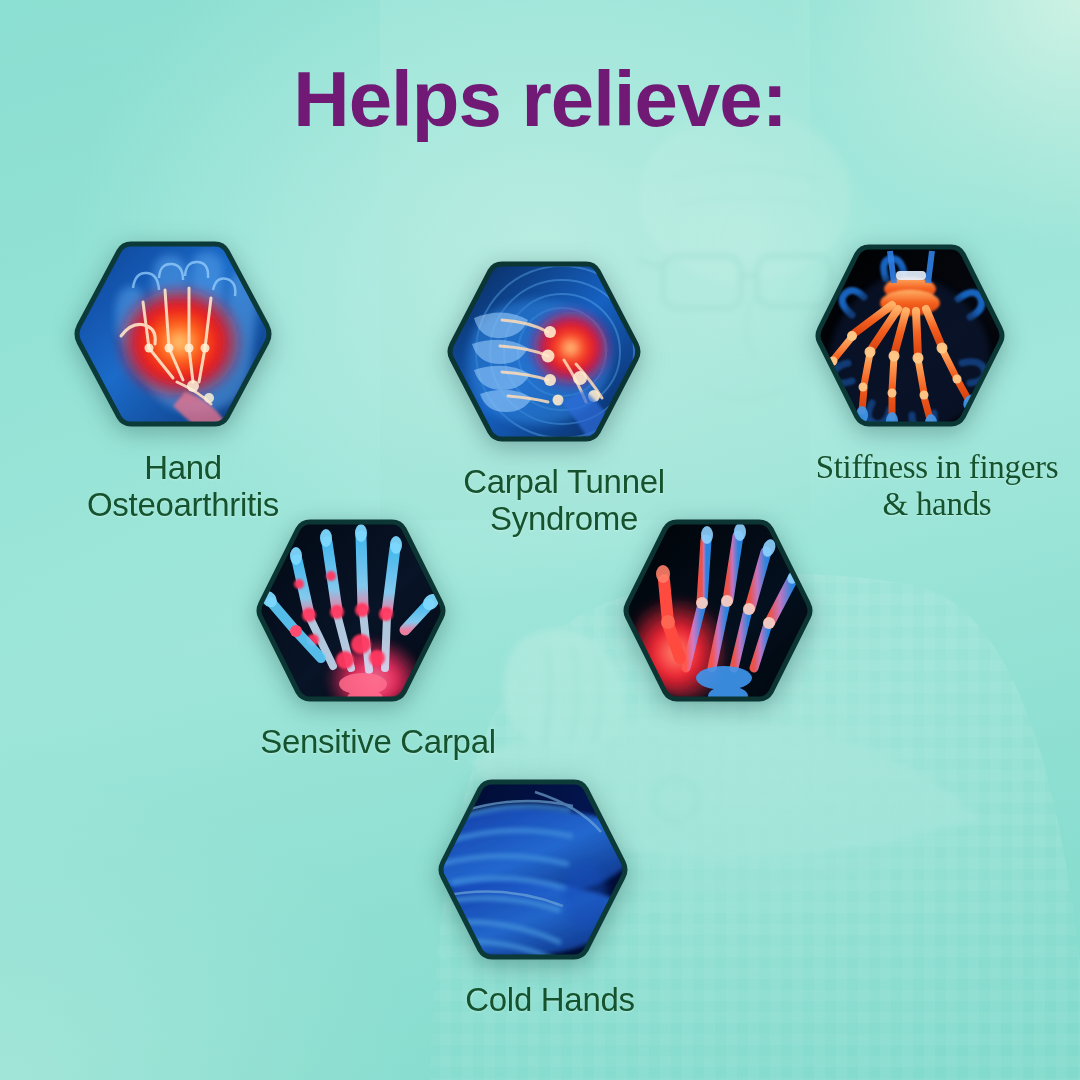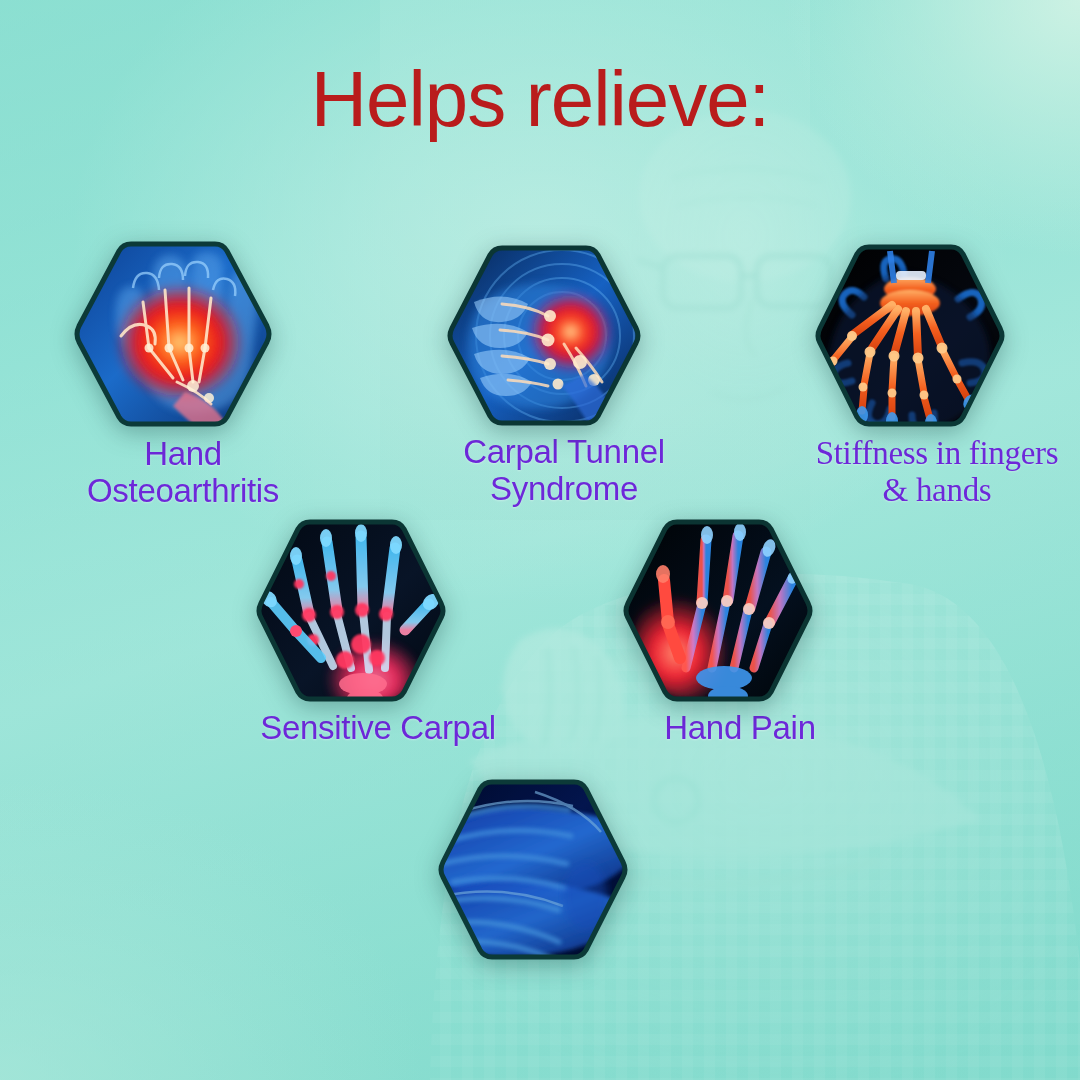--- a/index.html
+++ b/index.html
@@ -32,40 +32,41 @@
   .bg-corner-bl{
     position:absolute;bottom:0;left:0;width:420px;height:300px;
     background:radial-gradient(ellipse at 0% 100%, rgba(176,233,220,.6) 0%, rgba(176,233,220,0) 72%);
   }
 
   
   .title{
     position:absolute;left:0;right:0;top:60px;
     text-align:center;
     font-size:78px;line-height:1;
-    font-weight:normal;
+    font-weight:bold;
     letter-spacing:-1px;
-    color:#b91c1c;
+    color:#701a75;
   }
 
   
   .item{position:absolute;}
   .hex-wrap{
     position:relative;
     filter:drop-shadow(0 6px 12px rgba(8,50,48,.33));
   }
   .hex{
     position:relative;
     display:block;
     overflow:hidden;
   }
   .hex svg{display:block;}
   .caption{
+    margin-top:14px;
     text-align:center;
-    color:#6d28d9;
+    color:#14532d;
     font-size:33px;
     line-height:1.12;
     font-weight:400;
     letter-spacing:-.3px;
     white-space:pre-line;
     text-shadow:0 1px 2px rgba(255,255,255,.35);
   }
 </style>
 </head>
 <body>
@@ -203,21 +204,21 @@
             </g>
           </g>
           <path d="M58 4 H142 Q150 4 154 11 L194 86 Q198 94 194 102 L154 177 Q150 184 142 184 H58 Q50 184 46 177 L6 102 Q2 94 6 86 L46 11 Q50 4 58 4 Z" fill="none" stroke="#0c3a38" stroke-width="5"></path>
         </svg>
       </div>
     </div>
     <div class="caption">Hand
 Osteoarthritis</div>
   </div>
 
-  <div class="item" style="left:444px;top:244px;width:240px;">
+  <div class="item" style="left:444px;top:260px;width:240px;">
     <div class="hex-wrap">
       <div class="hex">
         <svg width="200" height="190" viewBox="0 0 200 190">
           <defs>
             <clipPath id="hexclip2">
               <path d="M58 4 H142 Q150 4 154 11 L192 84 Q196 92 192 99 L154 172 Q150 179 142 179 H58 Q50 179 46 172 L8 99 Q4 92 8 84 L46 11 Q50 4 58 4 Z"></path>
             </clipPath>
             <linearGradient id="i2bg" x1="0" y1="0" x2="1" y2="1">
               <stop offset="0%" stop-color="#06224f"></stop>
               <stop offset="50%" stop-color="#1661c2"></stop>
@@ -531,21 +532,20 @@
                 <ellipse cx="120" cy="14" rx="6" ry="9"></ellipse>
               <ellipse cx="149" cy="30" rx="6" ry="9" transform="rotate(20 149 30)"></ellipse>
               <ellipse cx="175" cy="58" rx="6" ry="9" transform="rotate(45 175 58)"></ellipse>
               <ellipse cx="43" cy="56" rx="7" ry="9" fill="#ff7f6a"></ellipse>
             </g>
           </g>
           <path d="M57 4 H139 Q147 4 151 11 L188 85 Q192 93 188 100 L151 174 Q147 181 139 181 H57 Q49 181 45 174 L8 100 Q4 93 8 85 L45 11 Q49 4 57 4 Z" fill="none" stroke="#0b3432" stroke-width="5"></path>
         </svg>
       </div>
     </div>
-    <div class="caption">Hand Pain</div>
   </div>
 
   <div class="item" style="left:435px;top:778px;width:230px;">
     <div class="hex-wrap">
       <div class="hex">
         <svg width="196" height="190" viewBox="0 0 196 190">
           <defs>
             <clipPath id="hexclip6">
               <path d="M57 4 H139 Q147 4 151 11 L188 84 Q192 92 188 99 L151 172 Q147 179 139 179 H57 Q49 179 45 172 L8 99 Q4 92 8 84 L45 11 Q49 4 57 4 Z"></path>
             </clipPath>
@@ -593,15 +593,16 @@
             </g>
 
             <ellipse cx="150" cy="118" rx="22" ry="34" fill="#1b5ad6" opacity=".5" filter="url(#b6)"></ellipse>
 
             <rect width="196" height="190" fill="#001038" opacity=".18"></rect>
           </g>
           <path d="M57 4 H139 Q147 4 151 11 L188 84 Q192 92 188 99 L151 172 Q147 179 139 179 H57 Q49 179 45 172 L8 99 Q4 92 8 84 L45 11 Q49 4 57 4 Z" fill="none" stroke="#0c3a38" stroke-width="5"></path>
         </svg>
       </div>
     </div>
+    <div class="caption">Cold Hands</div>
   </div>
 
 </div>
 
 </body></html>

